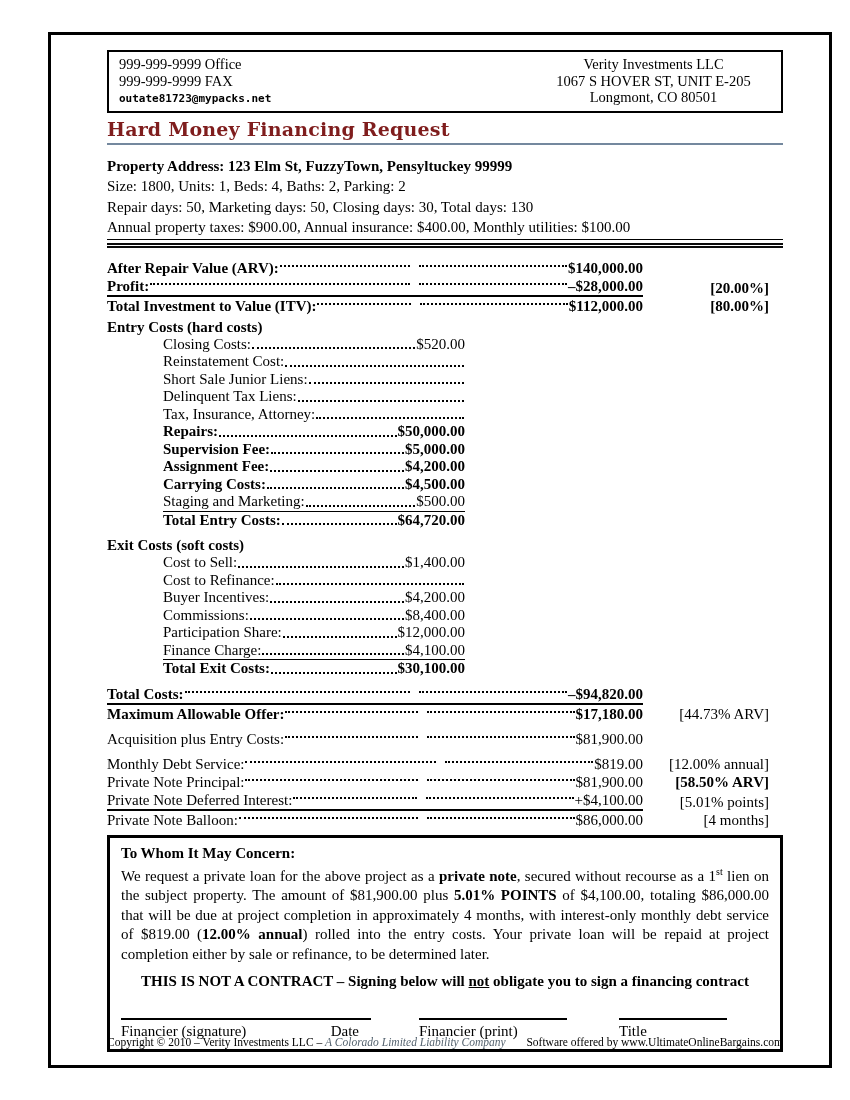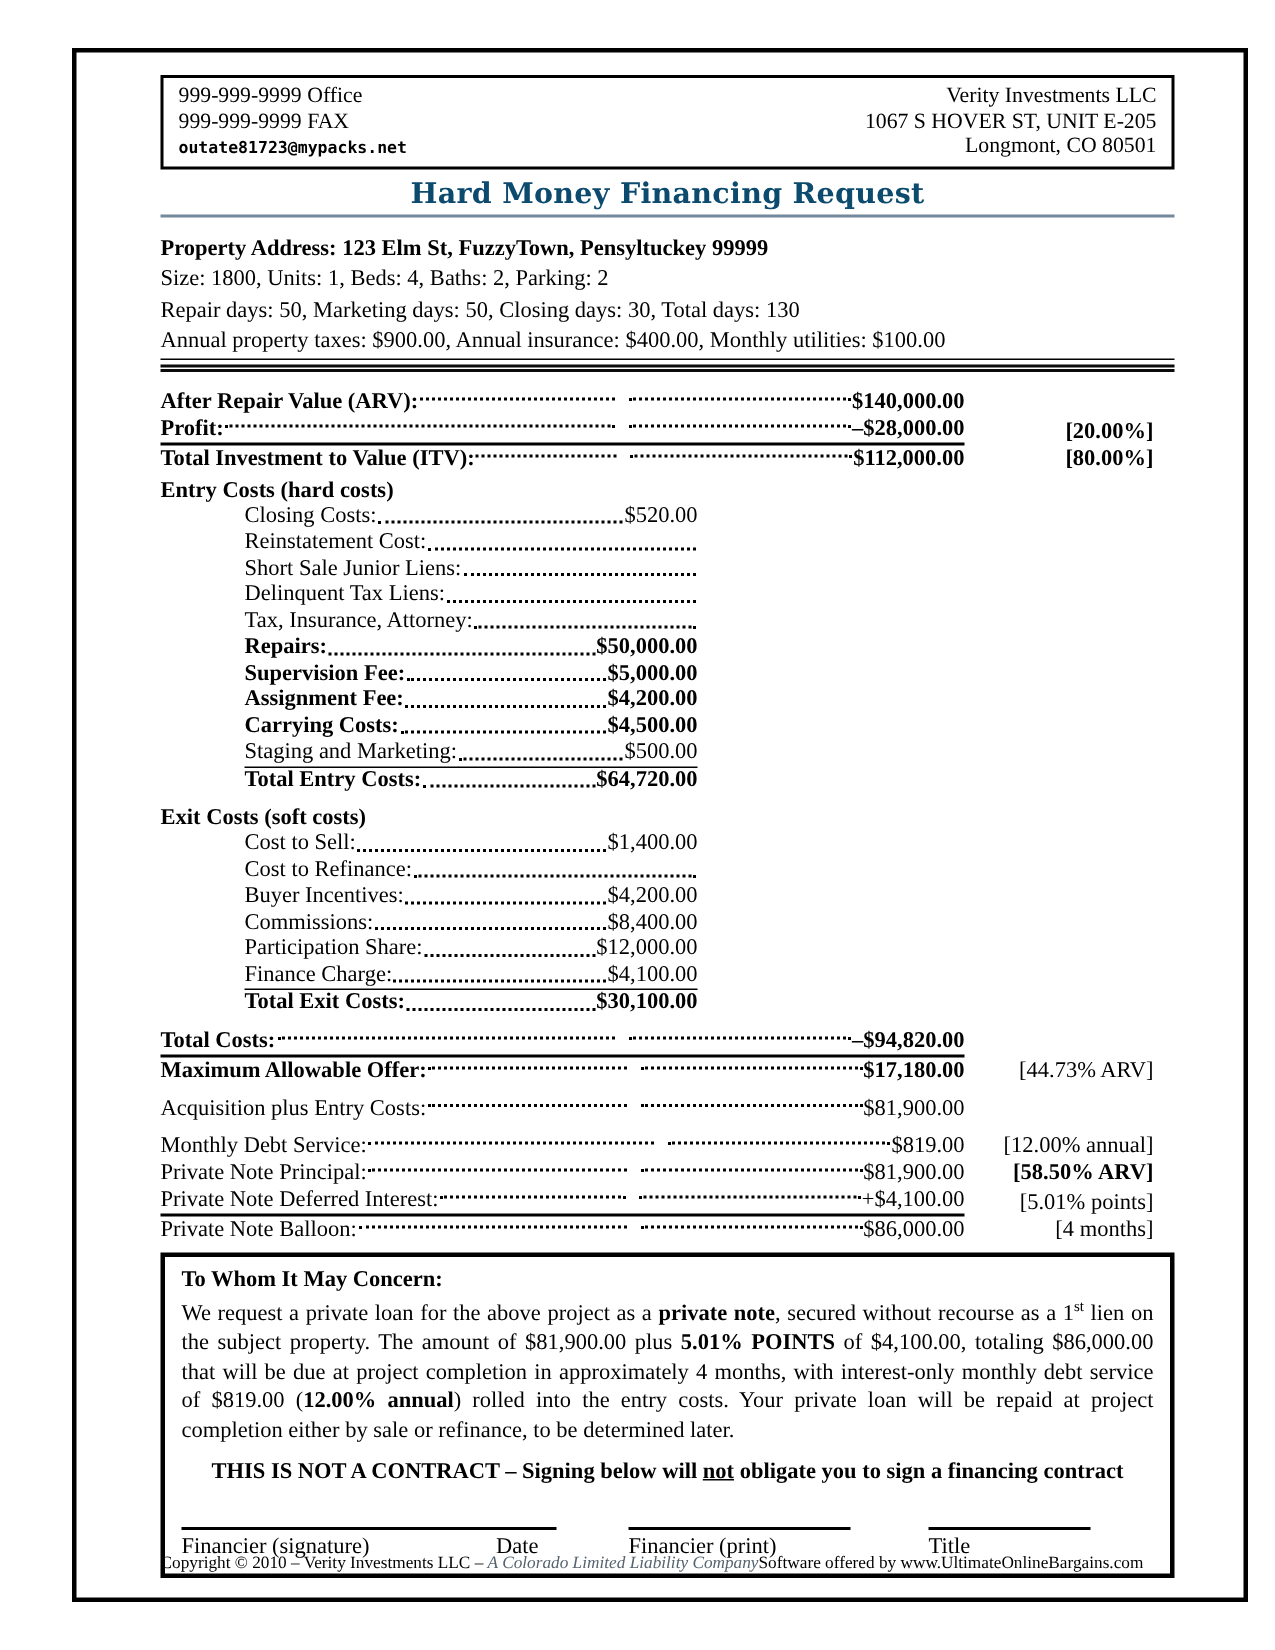--- a/index.html
+++ b/index.html
@@ -13,28 +13,28 @@
   }
   .content{position:relative;padding:15px 46px 0 56px;height:100%;box-sizing:border-box;}
 
   
   .letterhead{
     border:2px solid #000;display:flex;justify-content:space-between;
     padding:4px 10px 3px 10px;font-size:14.5px;line-height:16.5px;
   }
   .lh-left{width:235px;text-align:left;}
   .lh-center{flex:1;text-align:center;}
-  .lh-right{width:235px;text-align:right;}
+  .lh-right{width:235px;text-align:center;}
   .email{font-family:"DejaVu Sans Mono", monospace;font-size:11px;font-weight:bold;letter-spacing:0;padding-top:2px;}
   .it{font-style:italic;}
 
   .doc-title{
-    text-align:center;margin-top:5px;
+    margin-top:5px;
     font-family:"DejaVu Serif", serif;font-weight:bold;font-size:19px;
-    color:#0c4a6e;letter-spacing:0.2px;
+    color:#7f1d1d;letter-spacing:0.2px;
   }
   .title-rule{border-top:2px solid #74889e;margin-top:3px;}
 
   
   .property{margin-top:11px;font-size:15px;line-height:20.5px;border-bottom:1px solid #000;padding-bottom:1px;}
   .thick-rule{height:5px;border-top:2px solid #0b0b0b;border-bottom:2px solid #0b0b0b;margin-top:3px;box-sizing:border-box;}
 
   .b{font-weight:bold;}
   .sec-h{font-size:15px;font-weight:bold;line-height:18px;margin-top:3px;}
   .mt{margin-top:7px;}
@@ -66,21 +66,21 @@
   .sig-row{display:flex;margin-top:27px;font-size:15px;line-height:19px;}
   .sig-line{border-top:2px solid #000;margin-bottom:2px;}
   .c1{width:250px;}
   .c1 .sig-labels{display:flex;justify-content:space-between;padding-right:12px;gap:16px;}
   .c2{width:148px;margin-left:48px;}
   .c3{width:108px;margin-left:52px;}
 
   
   .footer{
     position:absolute;left:56px;right:46px;bottom:16px;
-    display:flex;font-size:11.5px;line-height:14px;
+    display:flex;justify-content:space-between;font-size:11.5px;line-height:14px;
   }
   .footer .i{font-style:italic;color:#55636f;}
 </style>
 </head>
 <body>
 
 <div class="frame">
   <div class="content">
 
     <div class="letterhead">

